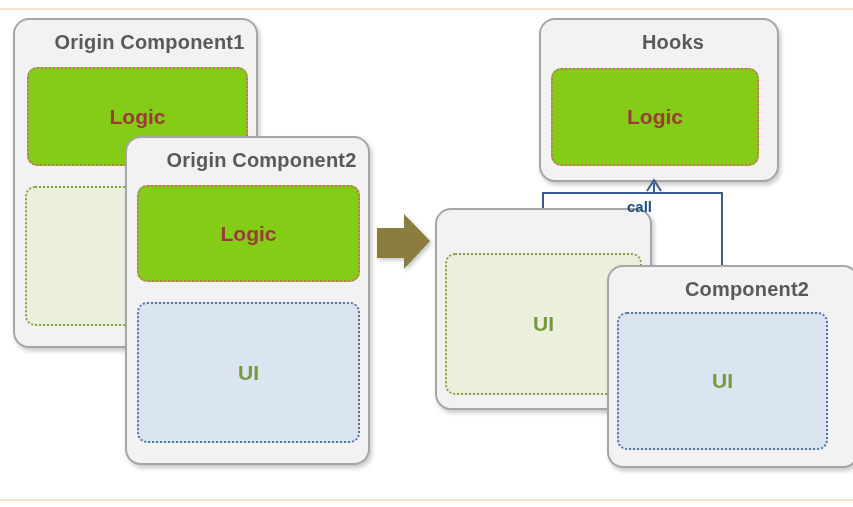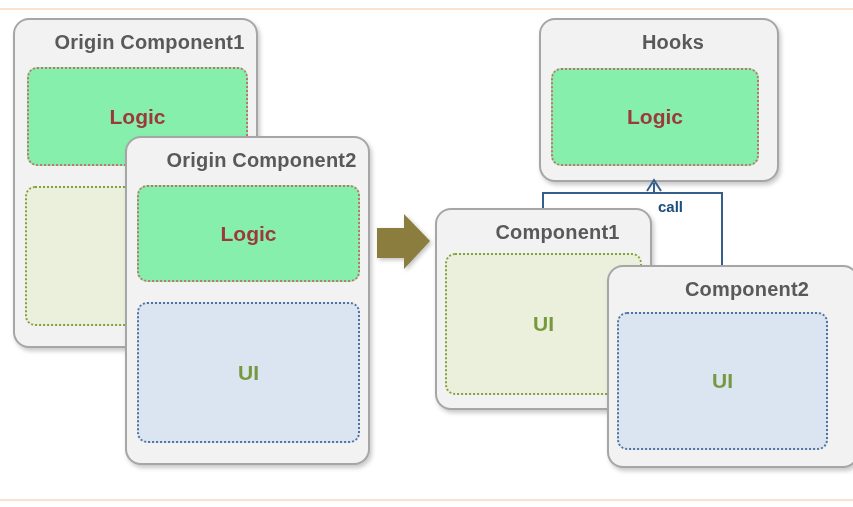--- a/index.html
+++ b/index.html
@@ -46,21 +46,21 @@
   .inner-box {
     position: absolute;
     border-radius: 10px;
     display: flex;
     align-items: center;
     justify-content: center;
     font-size: 21px;
     font-weight: bold;
   }
   .inner-box.logic {
-    background: #86efac;
+    background: #84cc16;
     border: 2px dotted #c4706c;
     color: #9c3a3a;
   }
   .inner-box.ui-green {
     background: #ebf0dc;
     border: 2px dotted #85a03e;
     color: #77993d;
   }
   .inner-box.ui-blue {
     background: #dbe5f1;
@@ -88,21 +88,21 @@
     position: absolute;
     left: 0; top: 0;
     width: 853px; height: 507px;
     z-index: 5;
     pointer-events: none;
   }
   .block-arrow { filter: drop-shadow(2px 2px 2px rgba(120,120,120,0.45)); }
 
   .call-label {
     position: absolute;
-    left: 658px;
+    left: 627px;
     top: 198px;
     z-index: 6;
     font-size: 15px;
     font-weight: bold;
     color: #1d4e7c;
   }
 </style>
 </head>
 <body>
 
@@ -130,21 +130,20 @@
   </div>
 
   <div class="comp-box hooks">
     <div class="comp-title">Hooks</div>
     <div class="inner-box logic hooks-logic">
       <span>Logic</span>
     </div>
   </div>
 
   <div class="comp-box c1">
-    <div class="comp-title">Component1</div>
     <div class="inner-box ui-green c1-ui">
       <span>UI</span>
     </div>
   </div>
 
   <div class="comp-box c2">
     <div class="comp-title">Component2</div>
     <div class="inner-box ui-blue c2-ui">
       <span>UI</span>
     </div>

